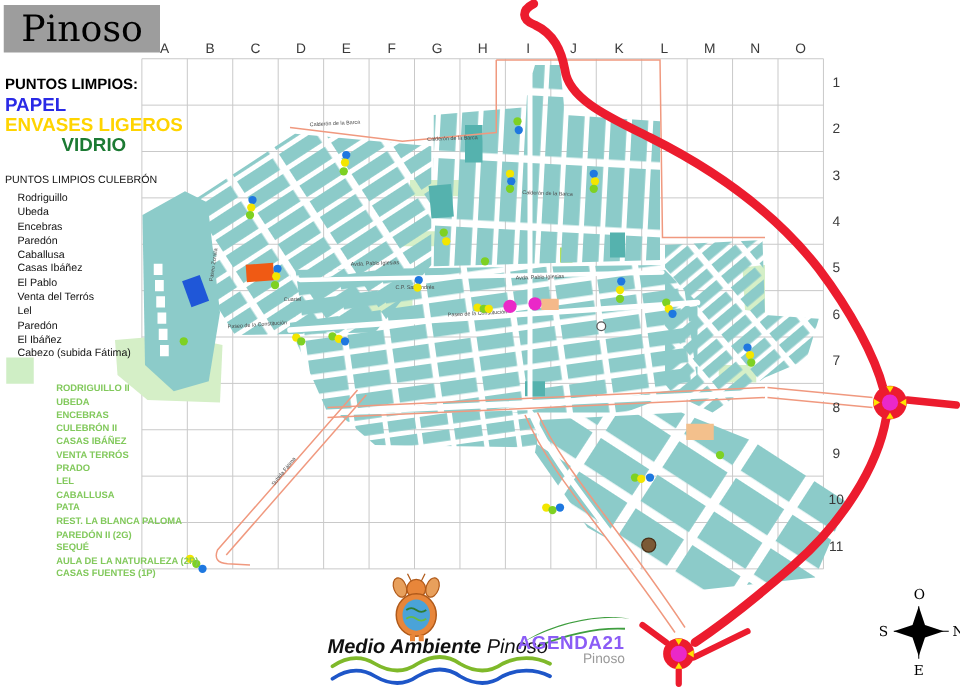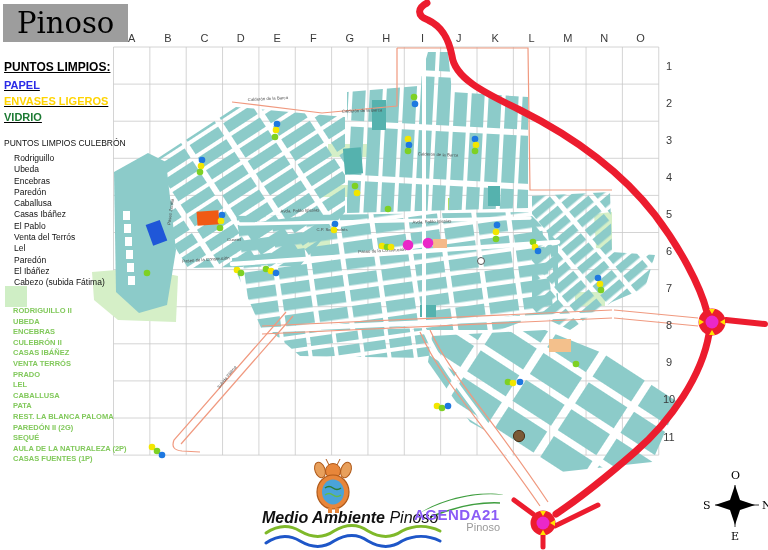--- a/index.html
+++ b/index.html
@@ -1,22 +1,22 @@
 <!DOCTYPE html>
 <html><head>
 <meta charset="utf-8">
 <style>
   html,body{margin:0;padding:0;}
   body{width:768px;height:550px;position:relative;background:#fff;overflow:hidden;
        font-family:"Liberation Sans",sans-serif;}
   .title-box{position:absolute;left:3px;top:4px;background:#9d9d9d;color:#000;
     font-family:"DejaVu Serif",serif;font-size:29px;line-height:38px;padding:0 14px;}
-  .legend{position:absolute;left:4px;top:60px;text-decoration:underline;}
+  .legend{position:absolute;left:4px;top:60px;}
   .legend-heading{font-size:12px;font-weight:bold;color:#000;margin-bottom:3px;}
-  .legend-item{font-size:11px;font-weight:bold;line-height:16px;}
+  .legend-item{font-size:15px;font-weight:bold;line-height:16px;}
   .pedanias{position:absolute;left:4px;top:138px;}
   .pedanias-heading{font-size:8.5px;color:#111;margin-bottom:5px;}
   .pedanias-list div{font-size:8.5px;color:#111;line-height:11.3px;padding-left:10px;}
   .green-swatch{position:absolute;left:5px;top:286px;width:22px;height:21px;}
   .green-list{position:absolute;left:13px;top:306px;}
   .green-list div{font-size:7.5px;font-weight:bold;line-height:10.6px;}
   .map-svg{position:absolute;left:0;top:0;}
   .footer-brand{position:absolute;left:262px;top:509px;width:200px;text-align:left;
     font-size:16px;color:#101010;font-style:italic;}
   .footer-brand b{font-weight:800;}
@@ -309,21 +309,21 @@
 </svg>
 
 <div class="title-box">
   <span>Pinoso</span>
 </div>
 
 <div class="legend">
   <div class="legend-heading">PUNTOS LIMPIOS:</div>
   <div class="legend-item" style="color: rgb(42, 42, 230);">PAPEL</div>
   <div class="legend-item" style="color: rgb(255, 212, 0);">ENVASES LIGEROS</div>
-  <div class="legend-item" style="color: rgb(28, 122, 51);">VIDRIO</div>
+  <div class="legend-item" style="color: rgb(28, 122, 51); text-align: center;">VIDRIO</div>
 </div>
 
 <div class="pedanias">
   <div class="pedanias-heading">PUNTOS LIMPIOS CULEBRÓN</div>
   <div class="pedanias-list">
       <div>Rodriguillo</div>
       <div>Ubeda</div>
       <div>Encebras</div>
       <div>Paredón</div>
       <div>Caballusa</div>
@@ -331,21 +331,21 @@
       <div>El Pablo</div>
       <div>Venta del Terrós</div>
       <div>Lel</div>
       <div>Paredón</div>
       <div>El Ibáñez</div>
       <div>Cabezo (subida Fátima)</div>
     </div>
 </div>
 
 <div class="green-swatch" style="background: rgb(207, 238, 197);"></div>
-<div class="green-list" style="color: rgb(130, 201, 92);">
+<div class="green-list" style="color: rgb(130, 201, 92); margin-left: 32px;">
     <div>RODRIGUILLO II</div>
     <div>UBEDA</div>
     <div>ENCEBRAS</div>
     <div>CULEBRÓN II</div>
     <div>CASAS IBÁÑEZ</div>
     <div>VENTA TERRÓS</div>
     <div>PRADO</div>
     <div>LEL</div>
     <div>CABALLUSA</div>
     <div>PATA</div>

